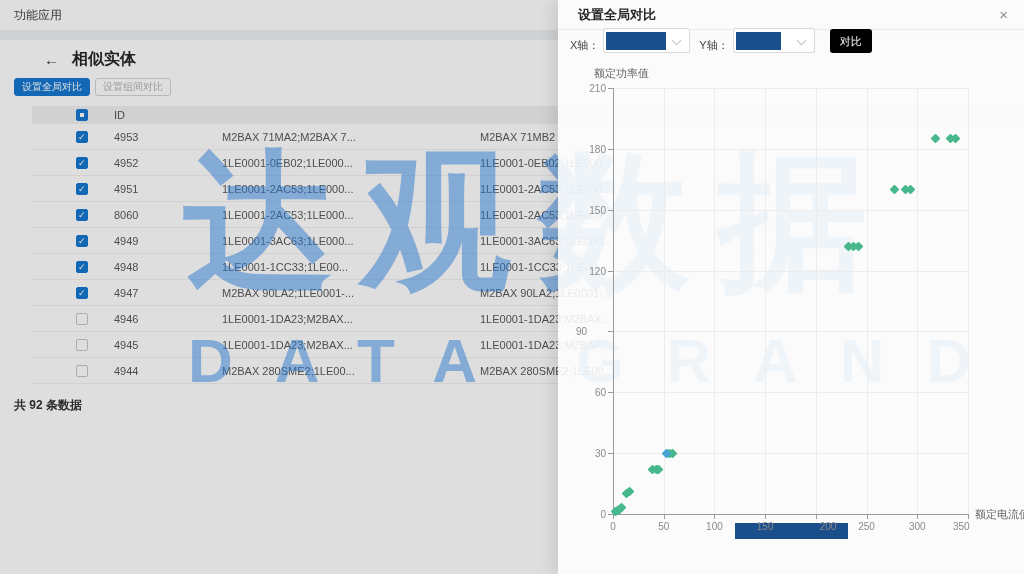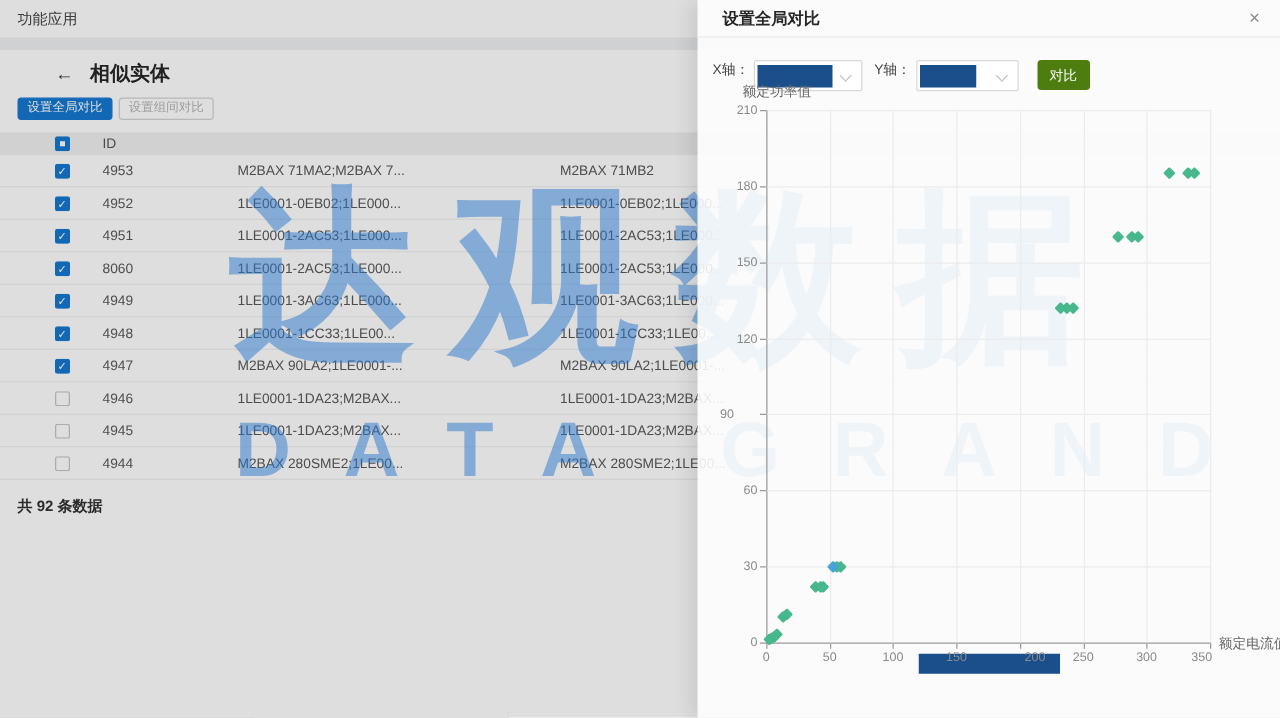--- a/index.html
+++ b/index.html
@@ -11,21 +11,21 @@
   
   .topbar{height:30px;background:#ffffff;font-size:12px;color:#454545;line-height:30px;padding-left:14px;}
   .card{margin-top:10px;background:#ffffff;height:534px;position:relative;}
   .title-row{display:flex;align-items:center;padding:8px 0 0 44px;height:22px;}
   .back{font-size:15px;color:#333;cursor:pointer;}
   .page-title{font-size:16px;font-weight:bold;color:#262626;margin-left:13px;}
   .btn-row{margin:8px 0 0 14px;display:flex;gap:5px;}
   .btn{height:18px;font-size:10px;line-height:16px;padding:0 7px;border-radius:3px;border:1px solid transparent;cursor:pointer;font-family:inherit;}
   .btn.primary{background:#1678d2;border-color:#1678d2;color:#fff;}
   .btn.disabled{background:#fff;border-color:#d4d4d4;color:#b5b5b5;cursor:not-allowed;}
-  .etable{margin-top:10px;font-size:11px;color:#595959;}
+  .etable{margin-top:10px;font-size:11px;color:#595959;margin-left:32px;}
   .thead{height:18px;background:#f0f0f1;display:flex;align-items:center;color:#555;}
   .trow{height:25px;display:flex;align-items:center;border-bottom:1px solid #f0f0f0;background:#fff;}
   .col{box-sizing:border-box;white-space:nowrap;overflow:hidden;}
   .cb-col{width:82px;padding-left:44px;display:flex;align-items:center;}
   .id-col{width:108px;}
   .n1-col{width:258px;}
   .n2-col{flex:1;}
   .cb{width:12px;height:12px;border:1px solid #c6c6c6;border-radius:2px;background:#fff;box-sizing:border-box;position:relative;cursor:pointer;flex:none;}
   .cb.checked{background:#1678d2;border-color:#1678d2;}
   .cb.checked::after{content:"\2713";position:absolute;left:1px;top:-1px;color:#fff;font-size:9px;line-height:12px;}
@@ -35,30 +35,30 @@
   
   .mask{position:fixed;left:0;top:0;width:1024px;height:574px;background:rgba(0,0,0,0.13);z-index:40;}
   .watermark{position:fixed;left:0;top:0;width:1024px;height:574px;z-index:50;pointer-events:none;color:rgba(41,120,205,0.5);}
   .wm1{position:absolute;left:183px;top:146px;font-size:150px;font-weight:bold;letter-spacing:28px;line-height:1;white-space:nowrap;}
   .wm2{position:absolute;left:188px;top:330px;font-size:62px;font-weight:bold;letter-spacing:42px;line-height:1;white-space:nowrap;}
   
   .drawer{position:fixed;left:558px;top:0;width:466px;height:574px;background:rgba(255,255,255,0.88);z-index:60;box-shadow:-6px 0 16px rgba(0,0,0,0.10);}
   .drawer-header{height:30px;border-bottom:1px solid #ebebeb;display:flex;align-items:center;padding:0 16px 0 20px;box-sizing:border-box;}
   .drawer-title{font-size:13px;font-weight:bold;color:#262626;flex:1;}
   .close{font-size:15px;color:#8c8c8c;cursor:pointer;line-height:1;}
-  .controls{position:absolute;left:12px;top:48px;display:flex;align-items:flex-start;height:25px;}
+  .controls{position:absolute;left:12px;top:28px;display:flex;align-items:flex-end;height:25px;}
   .ctrl-label{font-size:11px;color:#454545;margin-right:4px;}
   .select{height:25px;border:1px solid #d9d9d9;border-radius:2px;background:#fff;position:relative;box-sizing:border-box;cursor:pointer;}
   .sel-x{width:87px;margin-right:9px;}
   .sel-y{width:82px;margin-right:15px;}
   .redact{position:absolute;top:3px;left:2px;height:18px;background:#1b4f8c;}
   .sel-x .redact{width:60px;}
   .sel-y .redact{width:45px;}
   .chev{position:absolute;right:9px;top:8px;width:6px;height:6px;border-right:1.2px solid #c2c2c2;border-bottom:1.2px solid #c2c2c2;transform:rotate(45deg);}
-  .compare-btn{width:42px;height:24px;background:#4d7c0f;border:none;border-radius:3px;color:#fff;font-size:11px;cursor:pointer;font-family:inherit;}
+  .compare-btn{width:42px;height:24px;background:#000000;border:none;border-radius:3px;color:#fff;font-size:11px;cursor:pointer;font-family:inherit;}
   
   .chart{position:absolute;left:0;top:0;width:466px;height:574px;pointer-events:none;}
   .chart-ylabel{position:absolute;left:36px;top:66px;font-size:11px;color:#666;}
   .chart-xlabel{position:absolute;left:417px;top:507px;font-size:11px;color:#666;white-space:nowrap;}
   .plot{position:absolute;left:55px;top:88px;width:355px;height:426px;border-left:1px solid #9a9a9a;border-bottom:1px solid #9a9a9a;box-sizing:content-box;}
   .gl{position:absolute;background:#ececec;}
   .tickmark{position:absolute;background:#9a9a9a;}
   .ticklabel{position:absolute;font-size:10px;color:#8a8a8a;}
   .pt{position:absolute;width:7px;height:7px;transform:rotate(45deg);border-radius:1px;}
   .chart-redact{position:absolute;left:177px;top:523px;width:113px;height:16px;background:#1b4f8c;}

